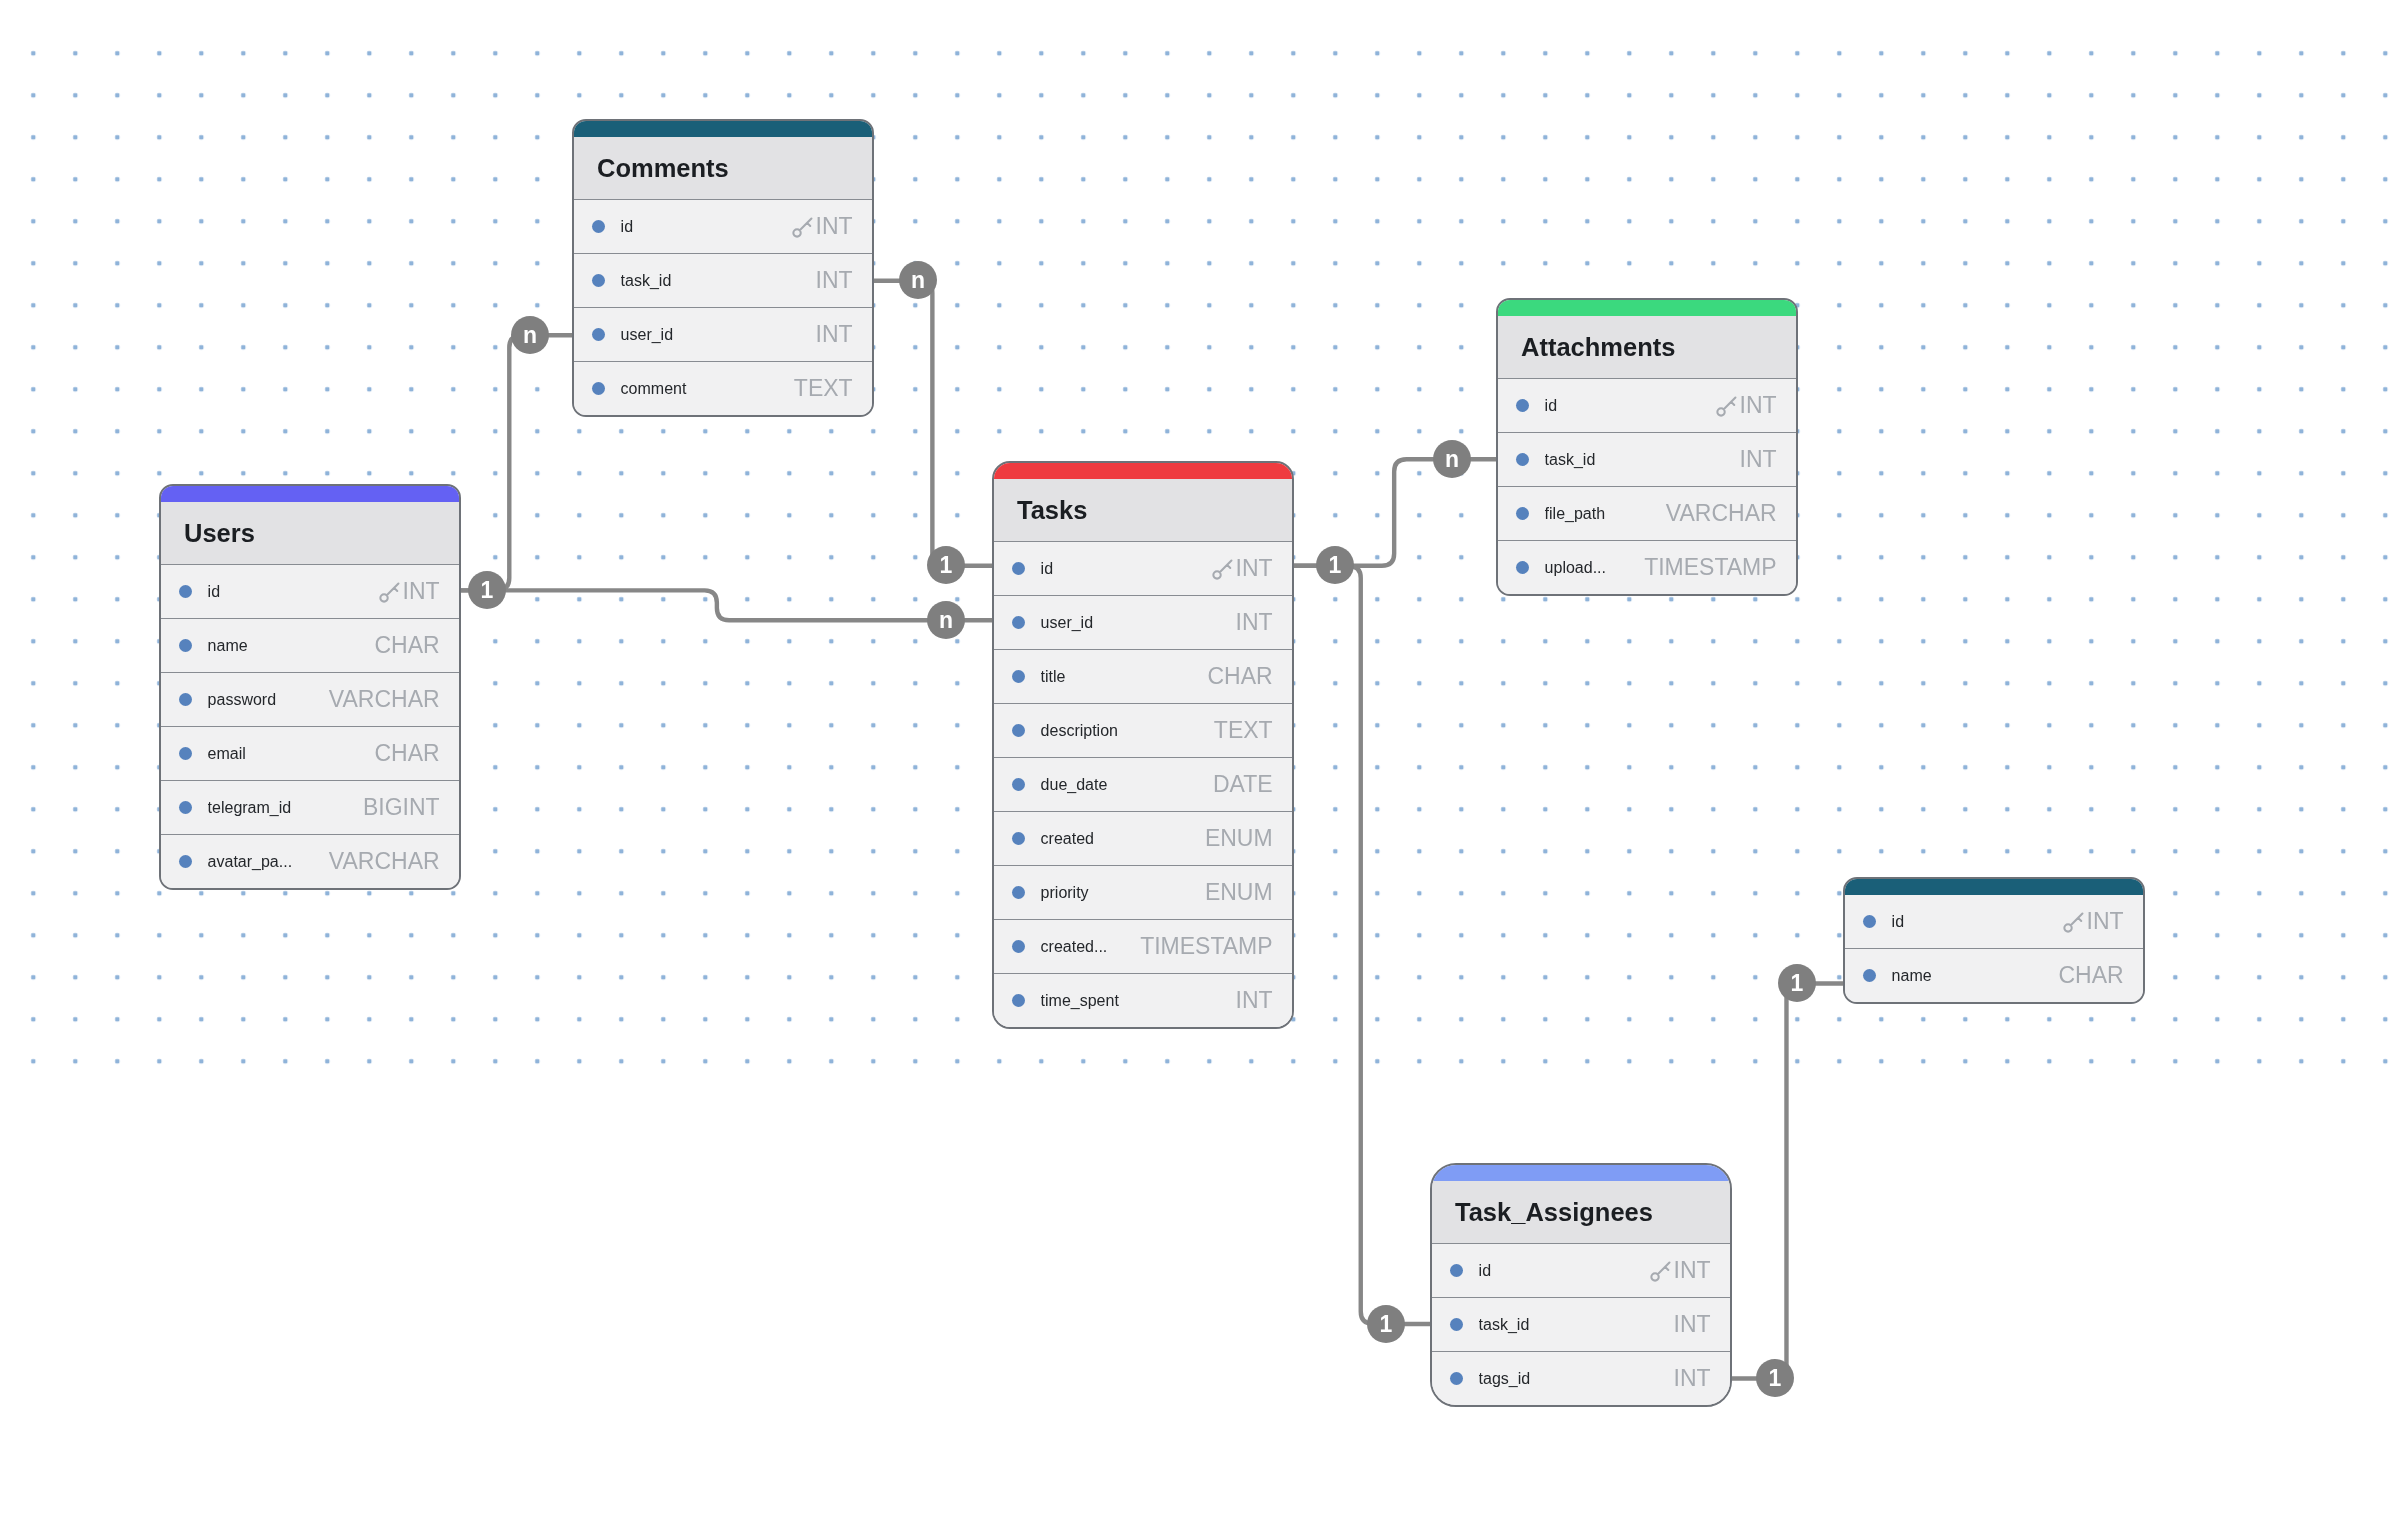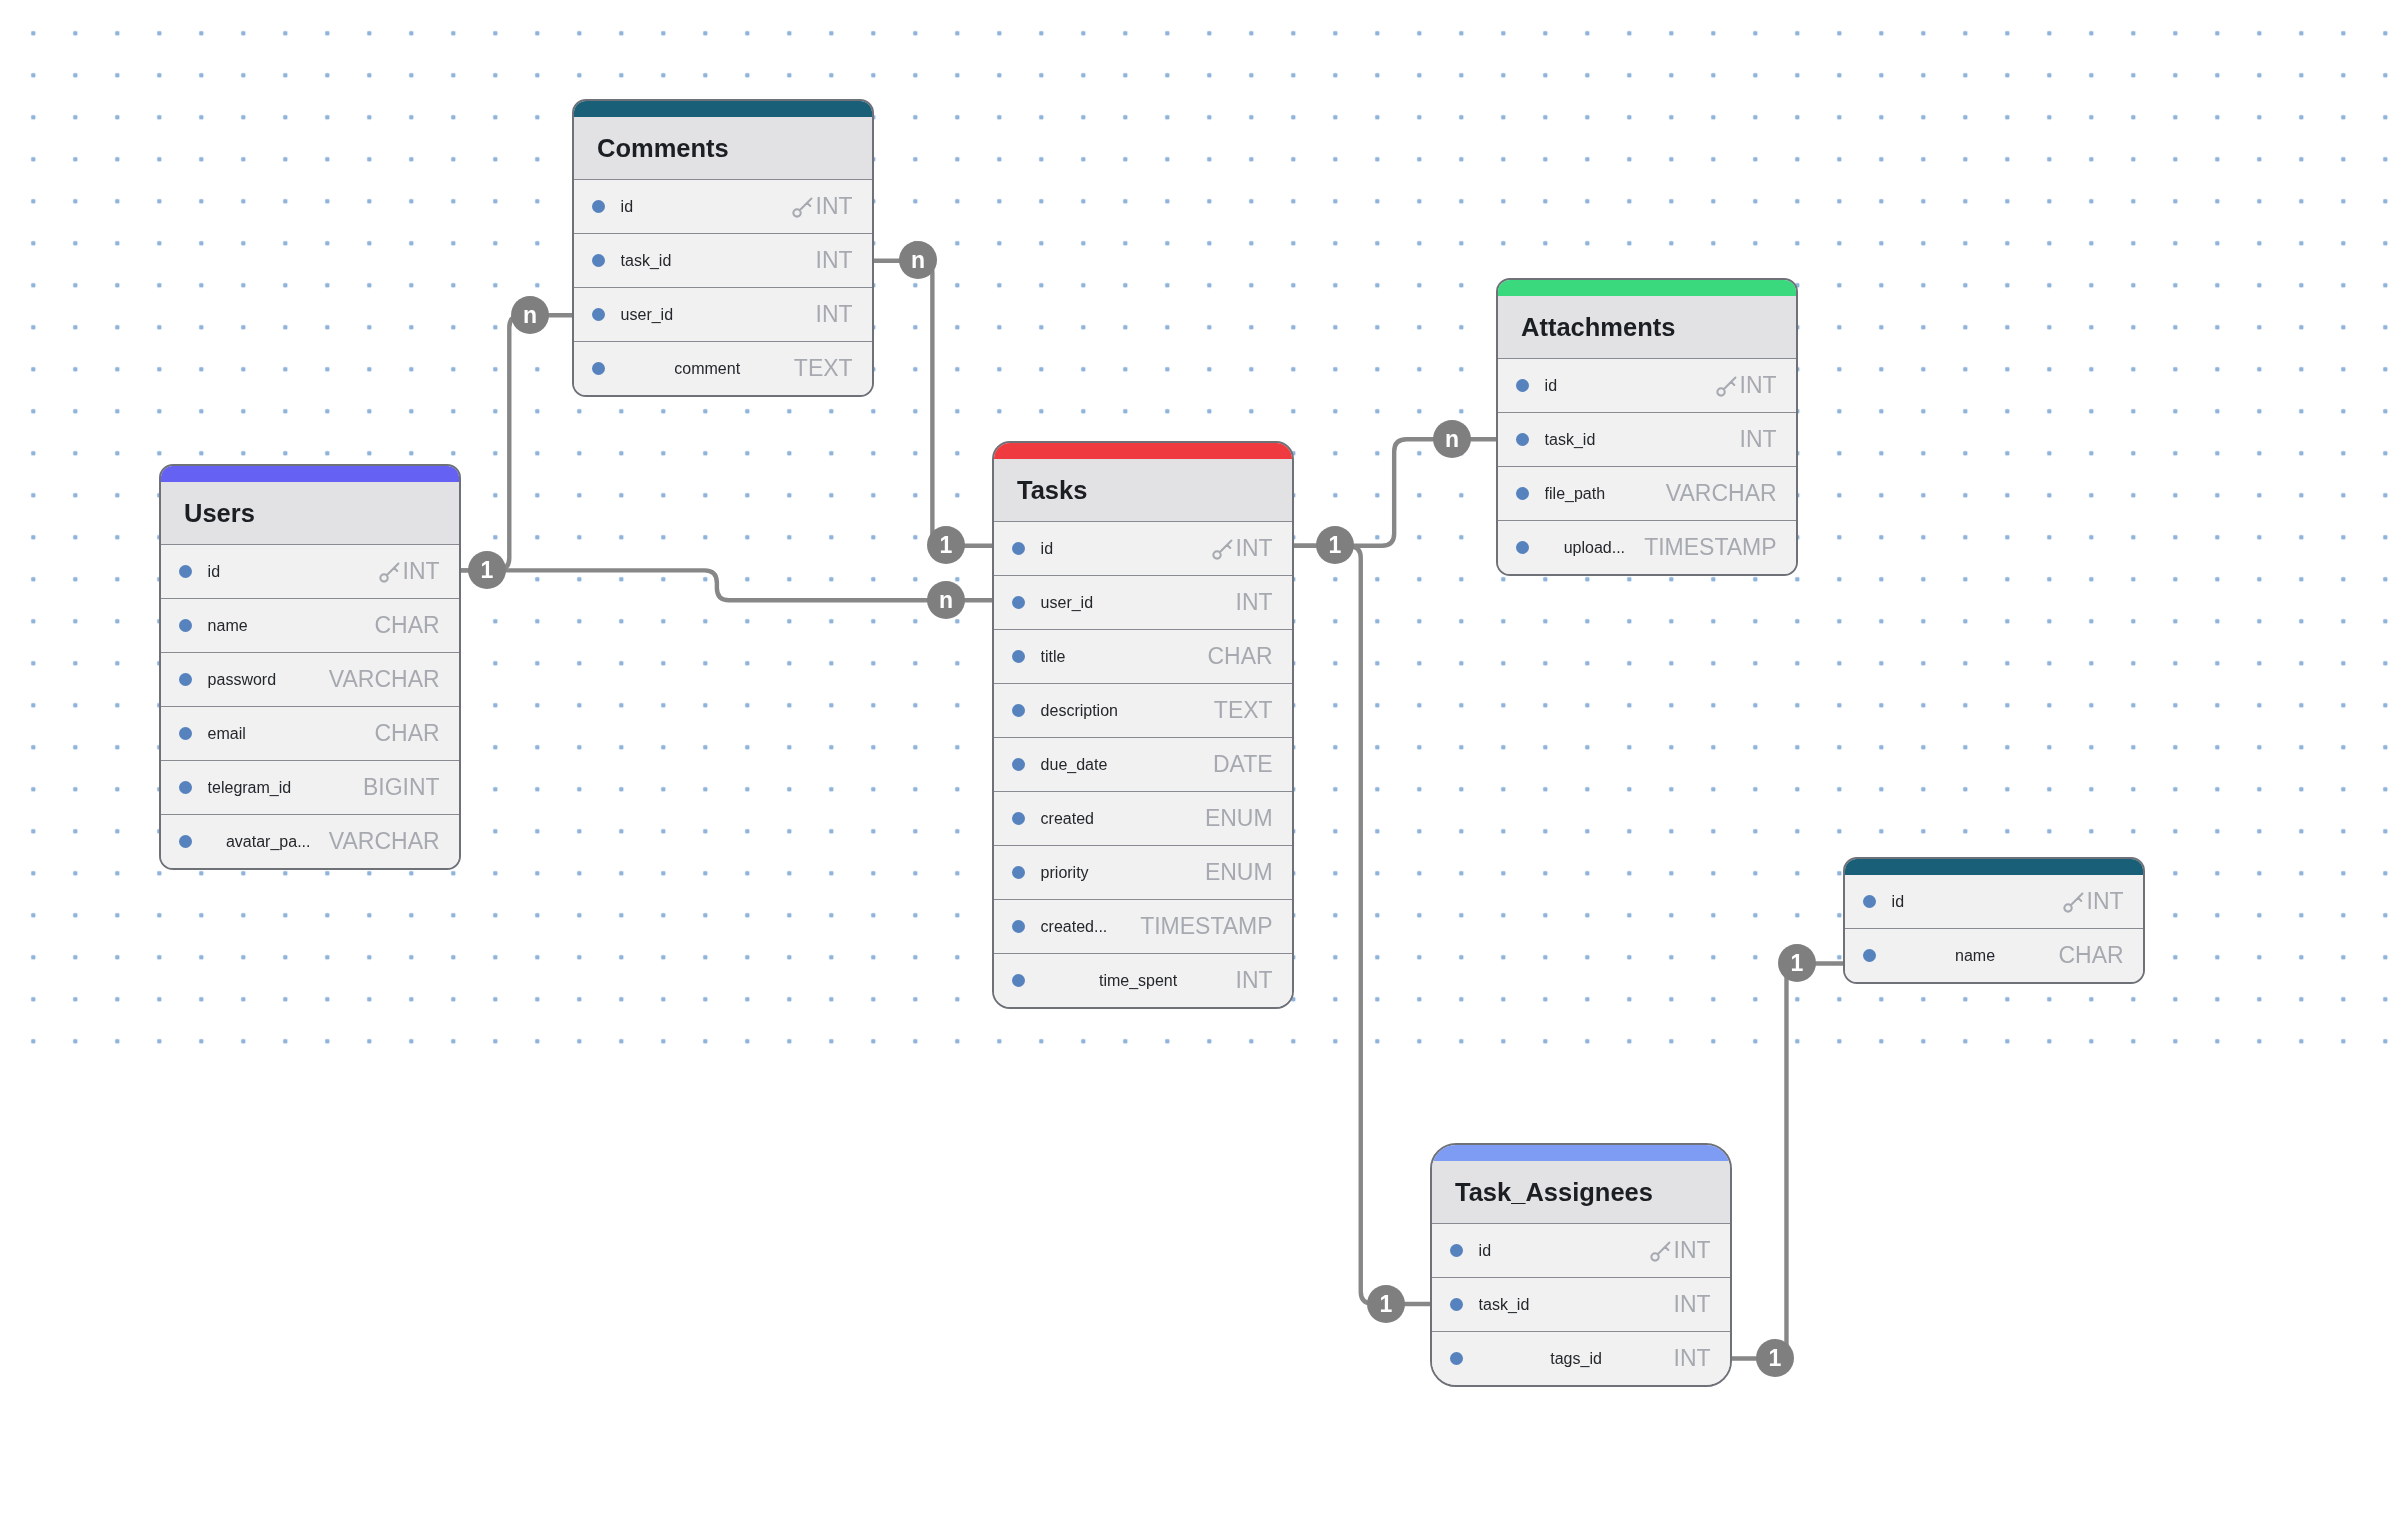--- a/index.html
+++ b/index.html
@@ -7,20 +7,21 @@
     width:2389px;height:1533px;overflow:hidden;
     font-family:"Liberation Sans", sans-serif;
     background:#ffffff;
   }
   #canvas{
     position:relative;width:2389px;height:1076px;
     background-color:#ffffff;
     background-image:radial-gradient(circle,#8fb3d9 2.3px, rgba(143,179,217,0) 2.6px);
     background-size:42px 42px;
     background-position:12.3px 12.3px;
+    margin-top:20px;
   }
   #wires{position:absolute;left:0;top:0;z-index:1;}
   .rel-path{fill:none;stroke:#878787;stroke-width:5;stroke-linecap:round;}
   .table{
     position:absolute;z-index:2;
     background:#f1f1f2;
     border:2.6px solid #6e7278;
     border-radius:14px;
     overflow:hidden;
     box-sizing:border-box;
@@ -33,21 +34,21 @@
     font-size:25.5px;font-weight:700;color:#1b1e22;
     border-bottom:1.8px solid #888c92;
   }
   .row{
     height:53px;display:flex;align-items:center;
     padding:0 19.4px 0 17.6px;
     background:#f1f1f2;
     border-bottom:1.8px solid #888c92;
     box-sizing:content-box;
   }
-  .row:last-child{border-bottom:none;text-align:center;}
+  .row:last-child{border-bottom:none;}
   .dot{
     width:13px;height:13px;border-radius:50%;
     background:#5682bd;flex:0 0 auto;margin-right:16px;
   }
   .fname{
     flex:1 1 auto;font-size:16px;color:#24272b;
     white-space:nowrap;overflow:hidden;
   }
   .ftype{
     flex:0 0 auto;display:flex;align-items:center;

